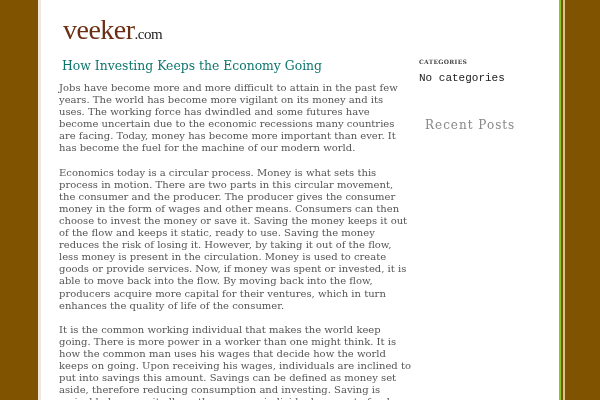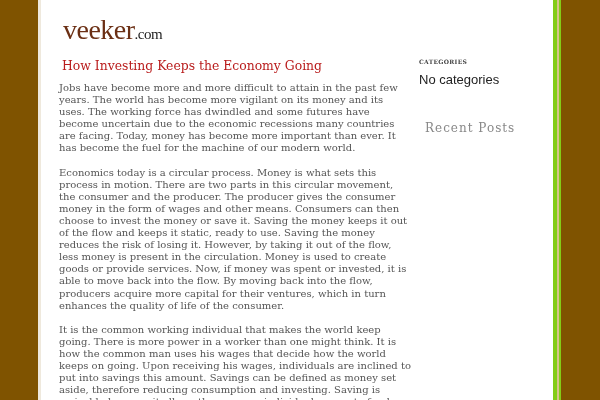--- a/index.html
+++ b/index.html
@@ -6,55 +6,55 @@
   body {
     width:600px; height:400px; overflow:hidden;
     background:#7f5300;
     position:relative;
     font-family:"DejaVu Serif", serif;
   }
   .page {
     position:absolute; left:38px; top:0; width:523px; height:400px;
     background:#ffffff;
     border-left:3px solid #efe9dd;
-    border-right:8px solid #84cc16;
+    border-right:2px solid #84cc16;
     box-sizing:border-box;
   }
   .page::after {
     content:""; position:absolute; right:-6px; top:0; width:2px; height:400px;
     background:#d8c48c;
   }
   .logo {
     position:absolute; left:22px; top:14px;
     font-family:"Liberation Serif", serif;
     letter-spacing:-0.5px;
   }
   .logo .main { font-size:28px; color:#6b2f14; }
   .logo .tld { font-size:15px; color:#222; }
   .post-title {
     position:absolute; left:21px; top:58px;
     font-family:"DejaVu Serif", serif;
-    font-size:12.4px; color:#b91c1c; margin:0; font-weight:normal;
+    font-size:12.4px; color:#0f766e; margin:0; font-weight:normal;
     white-space:nowrap;
   }
   .content {
     position:absolute; left:18px; top:82px; width:352px;
     font-family:"DejaVu Serif", serif;
     font-size:10px; line-height:12.1px; color:#555;
   }
   .content p { margin:0 0 12px 0; }
   .sidebar { position:absolute; left:378px; top:58px; width:120px; }
   .widget-title-sc {
     font-family:"DejaVu Serif", serif;
     font-size:6px; color:#444; letter-spacing:0.3px; text-transform:uppercase;
     margin:0;
   }
   .widget-text {
-    font-family:Liberation Sans, sans-serif;
-    font-size:13px; color:#222; margin-top:7px;
+    font-family:Liberation Mono, monospace;
+    font-size:11px; color:#222; margin-top:7px;
   }
   .recent-title {
     font-family:"DejaVu Serif", serif;
     font-size:12px; color:#888; letter-spacing:1px;
     margin-top:34px; margin-left:6px;
   }
 </style>
 </head>
 <body>
 

